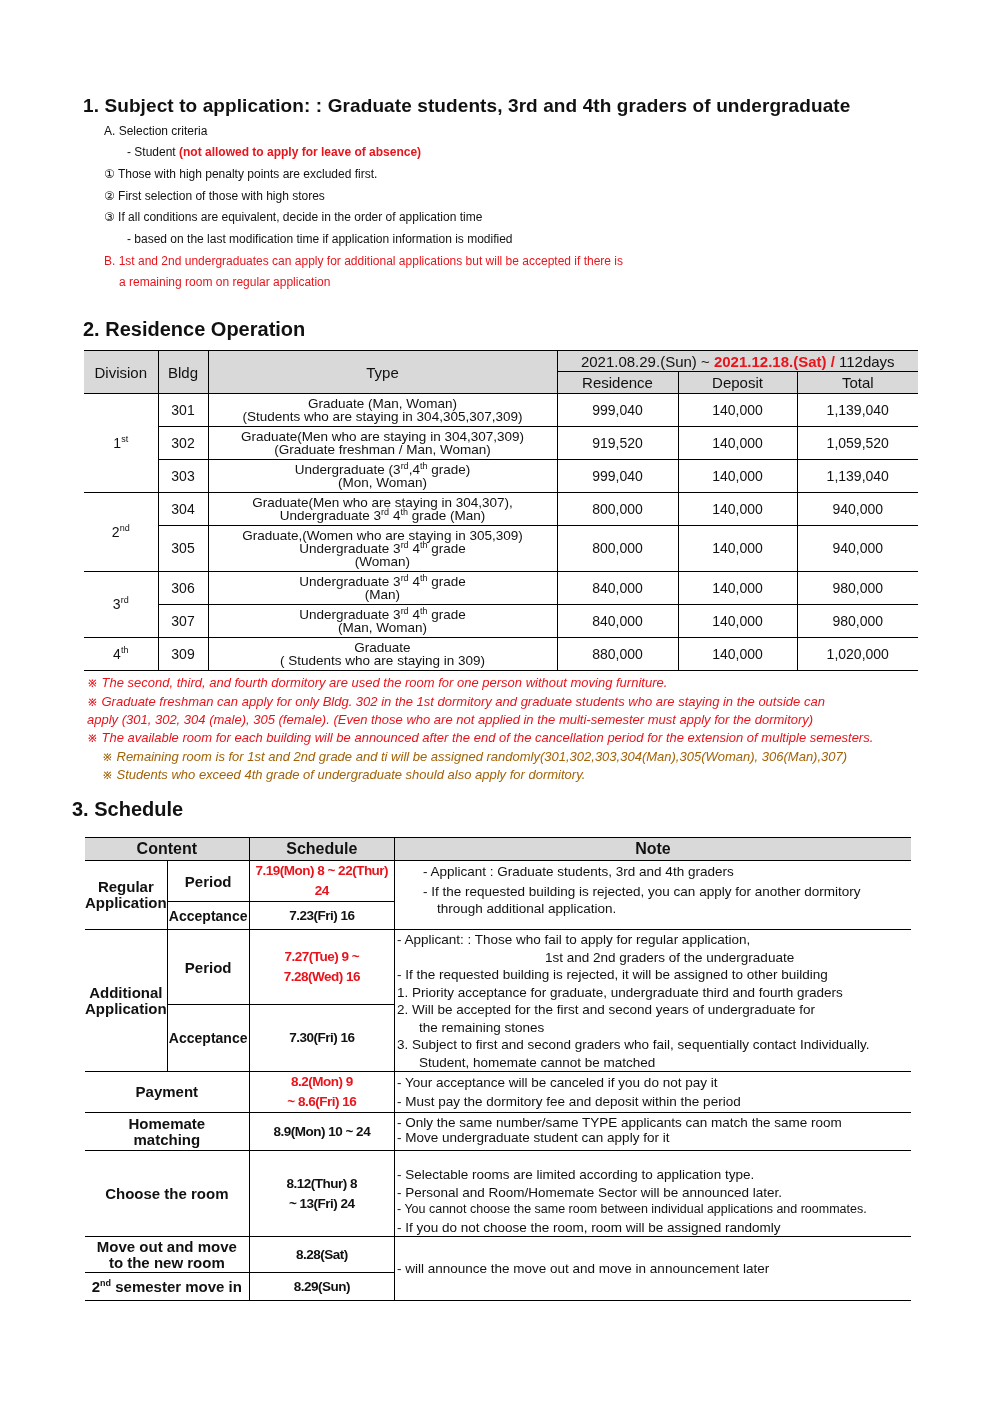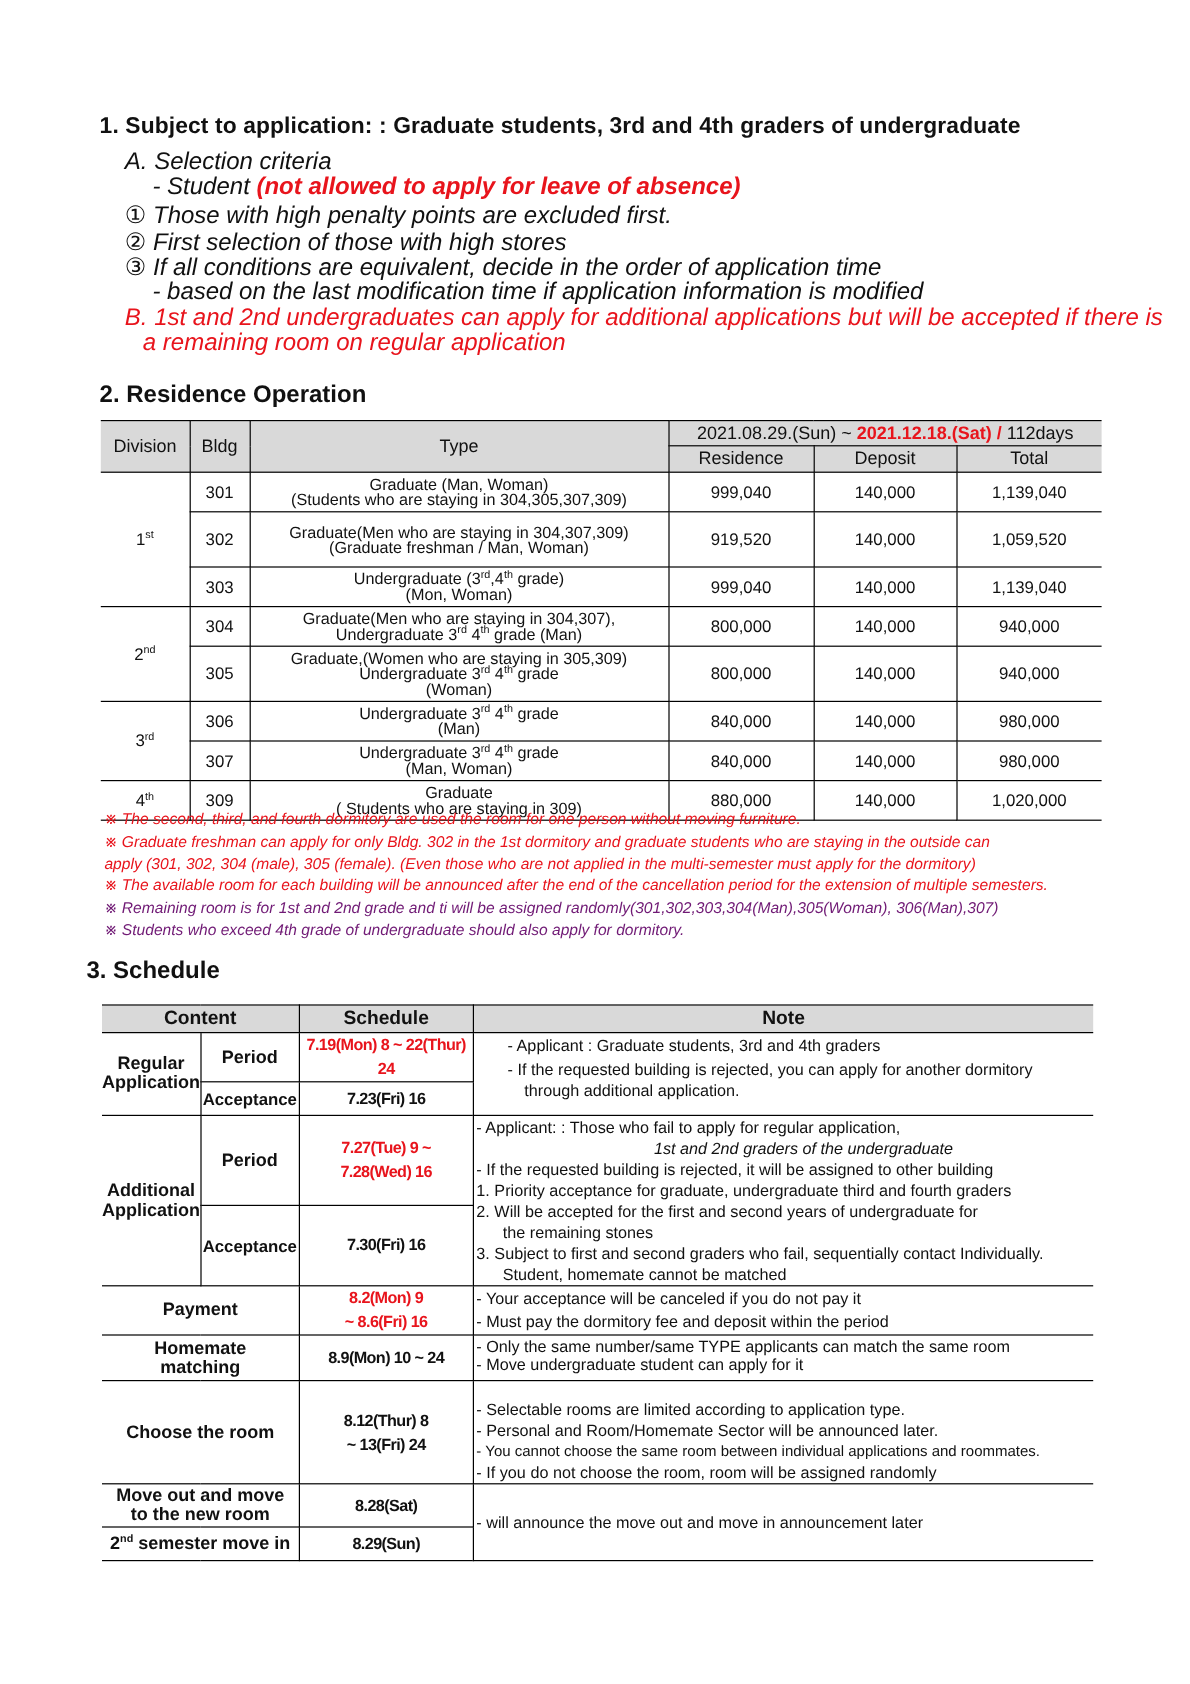--- a/index.html
+++ b/index.html
@@ -2,21 +2,21 @@
 <html><head>
 <meta charset="utf-8">
 <style>
   html, body { margin:0; padding:0; background:#ffffff; }
   body { width:992px; height:1403px; position:relative; overflow:hidden;
          font-family:"Liberation Sans", "DejaVu Sans", sans-serif; color:#111; }
   .red { color:#e8141c; }
   .b { font-weight:bold; }
 
   #sec1-title { position:absolute; left:83px; top:95px; font-size:19px; font-weight:bold; letter-spacing:0.1px; white-space:nowrap; }
-  .s1line { position:absolute; font-size:20px; white-space:nowrap;font-style:italic; }
+  .s1line { position:absolute; font-size:12px; white-space:nowrap; }
 
   #sec2-title { position:absolute; left:83px; top:318px; font-size:20px; font-weight:bold; }
   #sec3-title { position:absolute; left:72px; top:798px; font-size:20px; font-weight:bold; }
 
   table { border-collapse:collapse; position:absolute; }
   td, th { padding:0; text-align:center; vertical-align:middle; }
 
   
   #res-table { left:84px; top:350px; width:834px; font-size:14px; }
   #res-table th { background:#d9d9d9; font-weight:normal; font-size:15px; border:1px solid #000; }
@@ -24,21 +24,21 @@
   #res-table tr.hdr1 th { height:20px; }
   #res-table tr.hdr2 th { height:21px; }
   #res-table td.num { font-size:14px; }
   #res-table td.type { font-size:13.5px; }
   #res-table { border-left:none; border-right:none; }
   #res-table tr > *:first-child { border-left:none; }
   #res-table tr > *:last-child { border-right:none; }
   sup { font-size:9px; vertical-align:super; line-height:0; }
 
   .note { position:absolute; left:87px; font-size:13px; font-style:italic; white-space:nowrap; color:#e8141c; }
-  .note.blk { color:#701a75; }
+  .note.blk { color:#a16207;margin-left:15px; }
 
   
   #sch-table { left:85px; top:837px; width:826px; font-size:14px; }
   #sch-table th { background:#d9d9d9; border:1px solid #000; font-size:16px; height:22px; font-weight:bold; }
   #sch-table td { border:1px solid #000; }
   #sch-table tr > *:first-child { border-left:none; }
   #sch-table tr > *:last-child { border-right:none; }
   #sch-table td.lbl { font-weight:bold; font-size:15px; line-height:16px; }
   #sch-table td.sub { font-weight:bold; font-size:15px; }
   #sch-table td.sched { font-weight:bold; font-size:13.5px; letter-spacing:-0.5px; line-height:20px; }
@@ -91,21 +91,21 @@
     <td class="num">301</td>
     <td class="type">
           <span class="ind">Graduate (Man, Woman)</span>
           <span class="ind">(Students who are staying in 304,305,307,309)</span>
         </td>
     <td class="num">999,040</td>
     <td class="num">140,000</td>
     <td class="num">1,139,040</td>
   </tr>
 
-  <tr style="height:46px">
+  <tr style="height:33px">
     <td class="num">302</td>
     <td class="type">
           <span class="ind">Graduate(Men who are staying in 304,307,309)</span>
           <span class="ind">(Graduate freshman / Man, Woman)</span>
         </td>
     <td class="num">919,520</td>
     <td class="num">140,000</td>
     <td class="num">1,059,520</td>
   </tr>
 
@@ -227,21 +227,21 @@
           <span class="ind">Additional</span>
           <span class="ind">Application</span>
         </td>
     <td class="sub">Period</td>
     <td class="sched red">
           <span class="ind">7.27(Tue) 9 ~</span>
           <span class="ind">7.28(Wed) 16</span>
         </td>
     <td rowspan="2" class="notec" style="padding-top:1px;">
       <span class="ind">- Applicant: : Those who fail to apply for regular application,</span>
-      <span class="ind" style="padding-left:148px;font-style:italic;">1st and 2nd graders of the undergraduate</span>
+      <span class="ind" style="padding-left:148px;">1st and 2nd graders of the undergraduate</span>
       <span class="ind">- If the requested building is rejected, it will be assigned to other building</span>
       <span class="ind"> 1. Priority acceptance for graduate, undergraduate third and fourth graders</span>
       <span class="ind"> 2. Will be accepted for the first and second years of undergraduate for</span>
       <span class="ind" style="padding-left:22px;">the remaining stones</span>
       <span class="ind"> 3. Subject to first and second graders who fail, sequentially  contact Individually.</span>
       <span class="ind" style="padding-left:22px;">Student, homemate cannot be matched</span>
     </td>
   </tr>
   <tr style="height:67px">
     <td class="sub" style="font-size:14px;">Acceptance</td>

